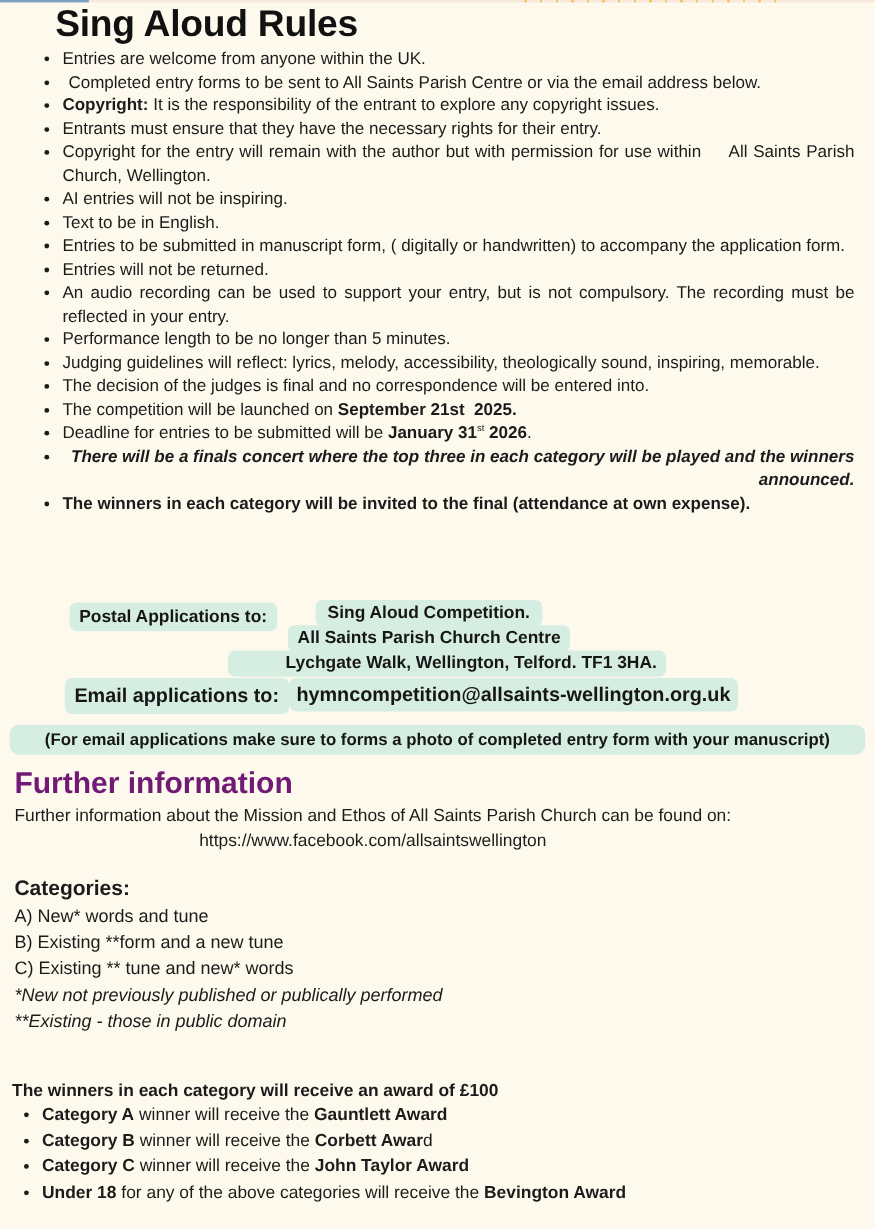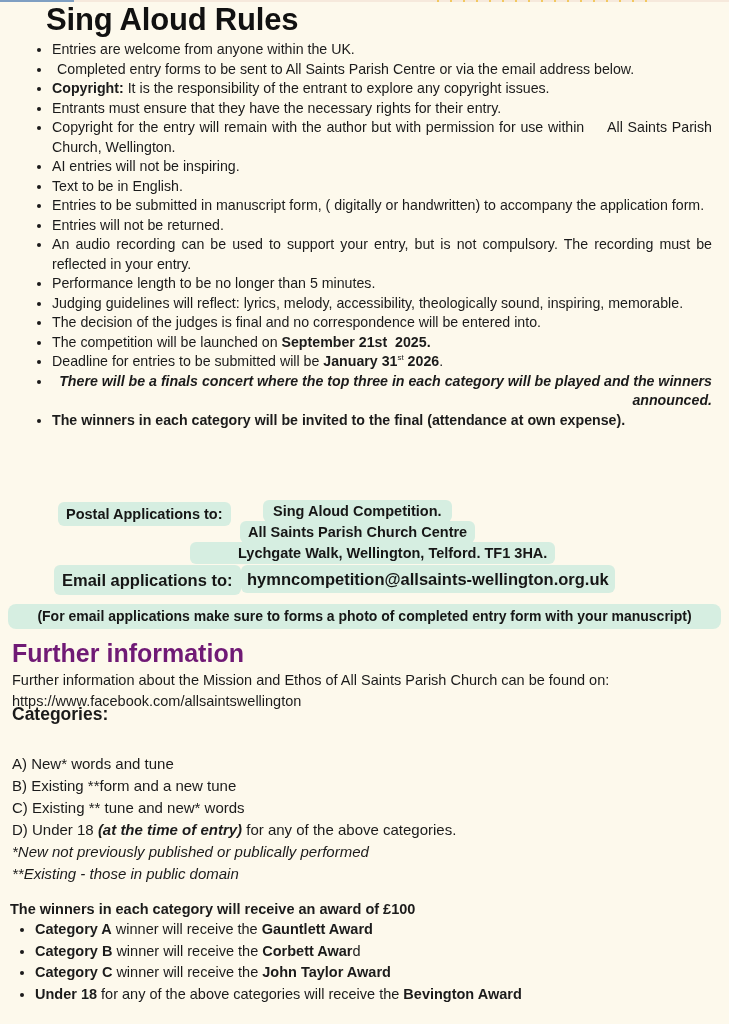--- a/index.html
+++ b/index.html
@@ -33,22 +33,22 @@
       white-space: nowrap; color: #161616; padding: 0 8px; }
     .postal-label { left: 58px; top: 502px; height: 24px; line-height: 24px; font-size: 14.5px; }
     .addr1 { left: 263px; top: 500px; height: 22px; line-height: 22px; font-size: 14.5px; padding: 0 10px; }
     .addr2 { left: 240px; top: 521px; height: 22px; line-height: 22px; font-size: 14.5px; }
     .addr3 { left: 190px; top: 542px; height: 22px; line-height: 22px; font-size: 14.5px; padding-left: 48px; }
     .email-label { left: 54px; top: 565px; height: 30px; line-height: 30px; font-size: 16.5px; }
     .email-value { left: 241px; top: 565px; height: 28px; line-height: 28px; font-size: 16.5px; padding: 0 6px; }
     .email-note { left: 8px; top: 604px; width: 703px; height: 25px; line-height: 25px; font-size: 14px; text-align: center; padding: 0 5px; border-radius: 8px; }
 
     h2.further { position: absolute; left: 12px; top: 639px; margin: 0; font-size: 25px; font-weight: bold; color: #701a75; }
-    .info { position: absolute; left: 12px; top: 670px; font-size: 14.5px; line-height: 21px; }
-    h3.cats { position: absolute; left: 12px; top: 704px; margin: 0; font-size: 17.5px; font-weight: bold; }
+    .info { position: absolute; left: 12px; top: 670px; font-size: 14.5px; line-height: 21px; text-align: center; }
+    h3.cats { position: absolute; left: 12px; top: 730px; margin: 0; font-size: 17.5px; font-weight: bold; }
     .catlist { position: absolute; left: 12px; top: 753px; font-size: 15px; line-height: 22px; }
     .catlist i { font-style: italic; }
 
     .award-head { position: absolute; left: 10px; top: 901px; font-size: 14.5px; font-weight: bold; }
     ul.awards { position: absolute; left: 12px; top: 919px; margin: 0; padding: 0 0 0 23px;
       font-size: 14.5px; line-height: 21.5px; }
   </style>
 </head>
 <body>
 
@@ -92,21 +92,20 @@
 <div class="info">
   <div>Further information about the Mission and Ethos of All Saints Parish Church can be found on:</div>
   <div>https://www.facebook.com/allsaintswellington</div>
 </div>
 
 <h3 class="cats">Categories:</h3>
 <div class="catlist">
   <div>A) New* words and tune</div>
   <div>B) Existing **form and a new tune</div>
   <div>C) Existing ** tune and new* words</div>
-  <div style="white-space: pre-wrap;"><span>D) Under 18 </span><b><i>(at the time of entry)</i></b><span> for any of the above categories.</span></div>
   <div><i>*New not previously published or publically performed</i></div>
   <div><i>**Existing - those in public domain</i></div>
 </div>
 
 <div class="award-head">The winners in each category will receive an award of £100</div>
 <ul class="awards">
   <li><b>Category A</b><span> winner will receive the </span><b>Gauntlett Award</b><span></span></li>
   <li><b>Category B</b><span> winner will receive the </span><b>Corbett Awar</b><span>d</span></li>
   <li><b>Category C</b><span> winner will receive the </span><b>John Taylor Award</b><span></span></li>
   <li><b>Under 18</b><span> for any of the above categories will receive the </span><b>Bevington Award</b><span></span></li>

